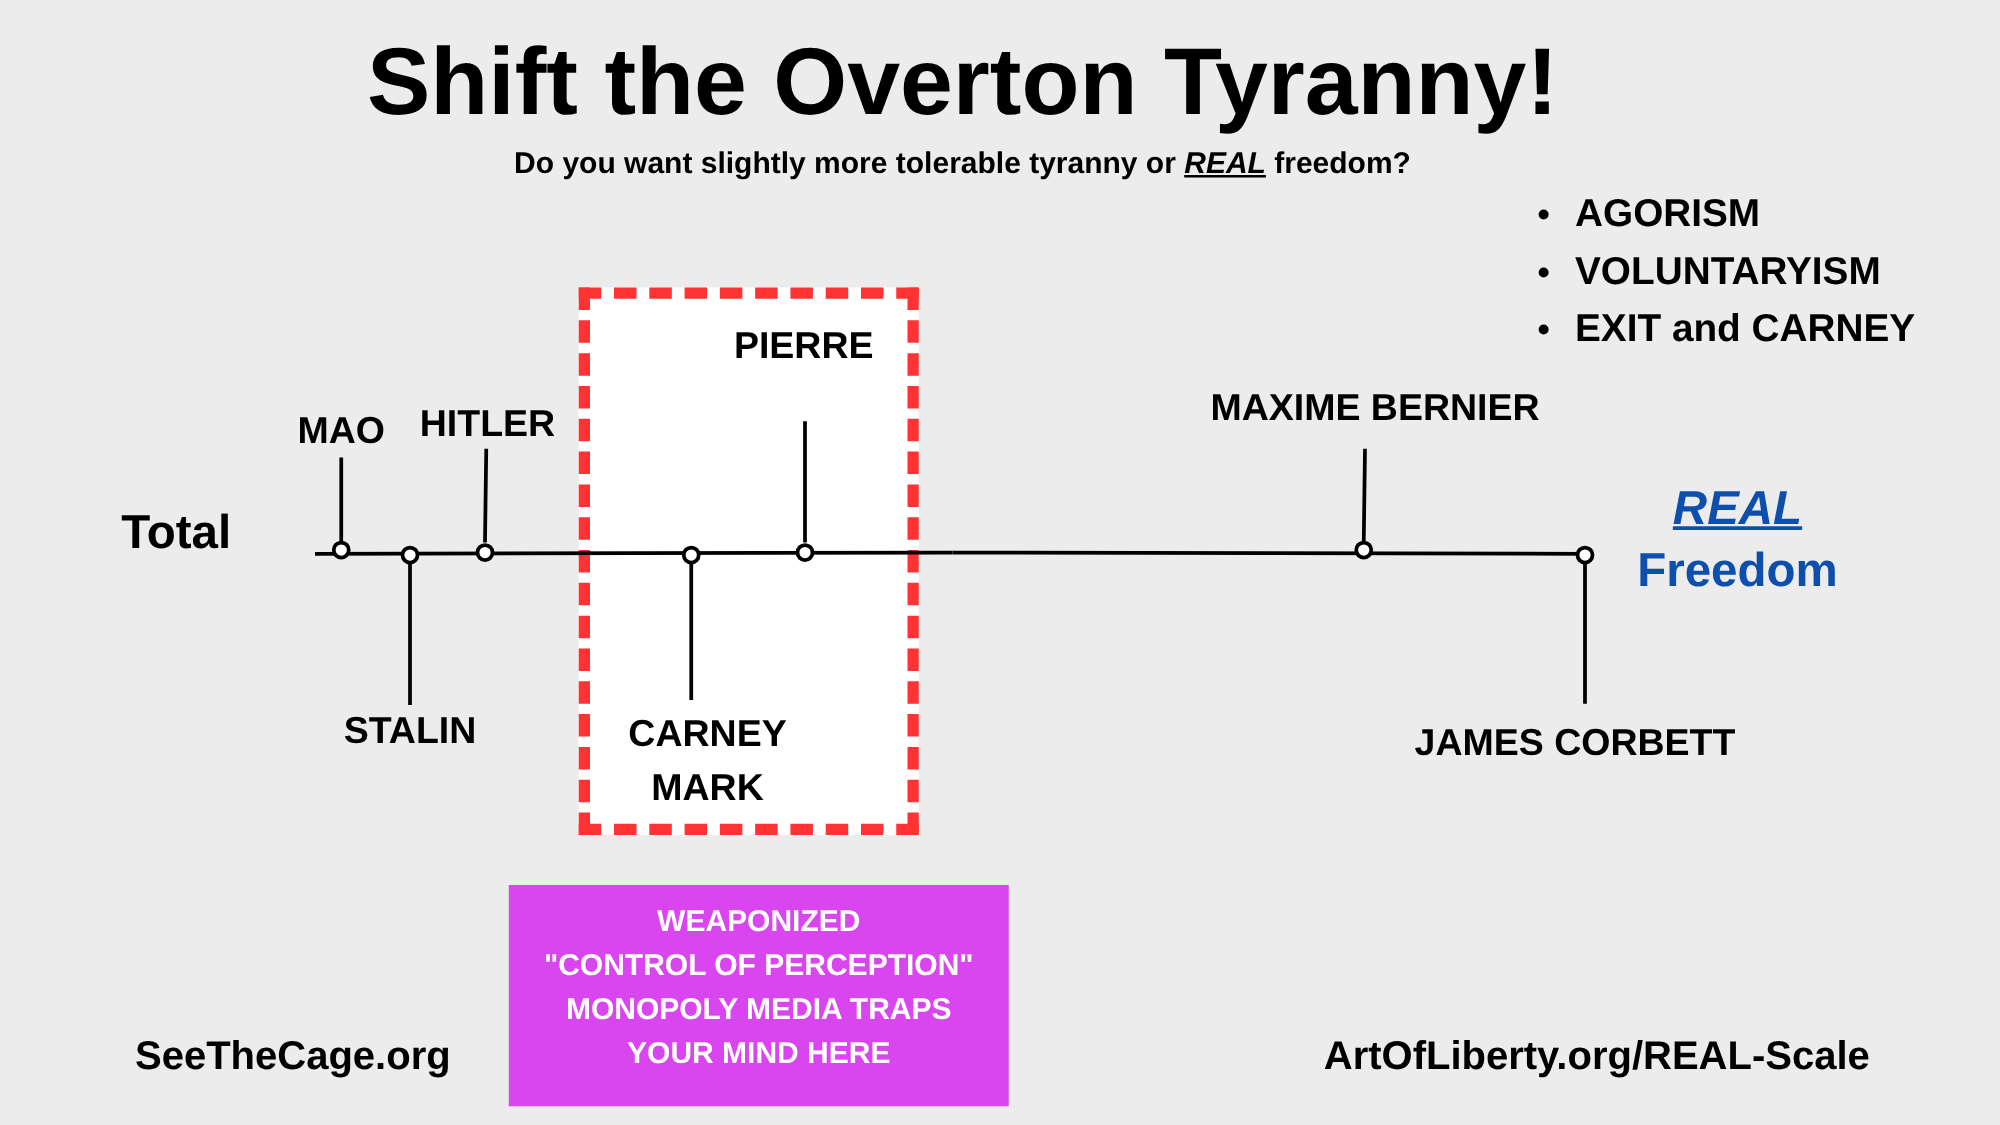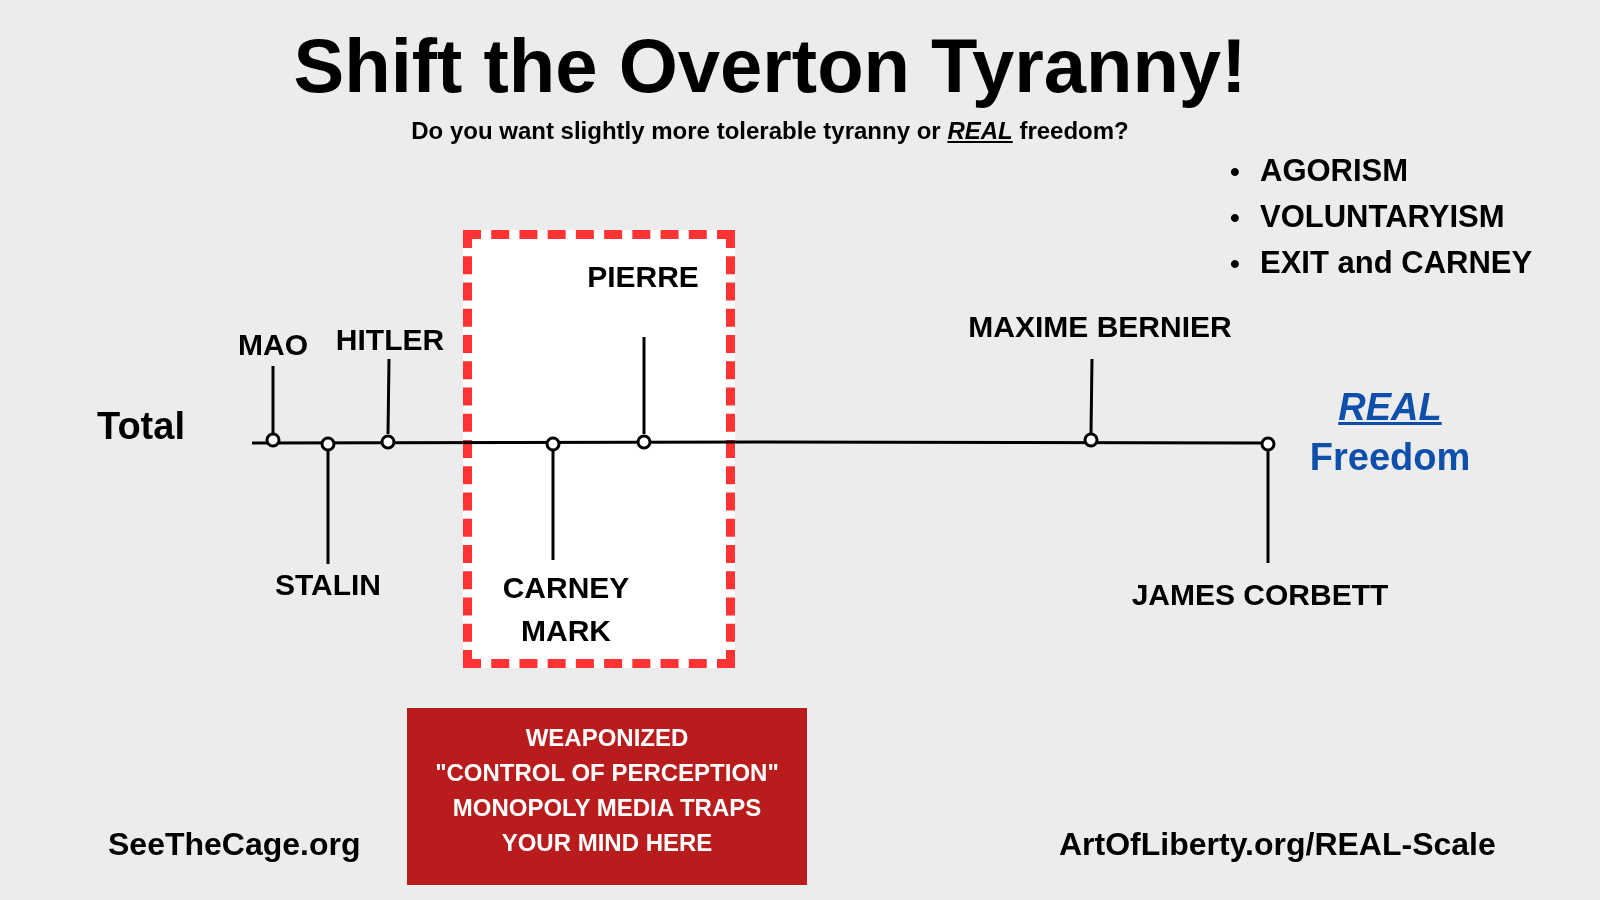--- a/index.html
+++ b/index.html
@@ -41,21 +41,21 @@
   .end-label-right .real { font-style: italic; text-decoration: underline; display: block; }
   .bullets {
     left: 1230px; top: 148px; margin: 0; padding: 0; list-style: none;
   }
   .bullets li {
     font-weight: 700; font-size: 31px; line-height: 45px; white-space: nowrap;
   }
   .bullets li .dot { display: inline-block; width: 30px; font-size: 28px; }
   .media-box {
     left: 407px; top: 708px; width: 400px; height: 177px;
-    background: #b91c1c; color: #ffffff;
+    background: #d946ef; color: #ffffff;
     text-align: center; font-weight: 700; font-size: 24px; line-height: 35px;
     padding-top: 12px; box-sizing: border-box;
   }
   .footer-link {
     font-weight: 700; font-size: 32px; white-space: nowrap; margin-left: 42px;
   }
 </style>
 </head>
 <body>
 

